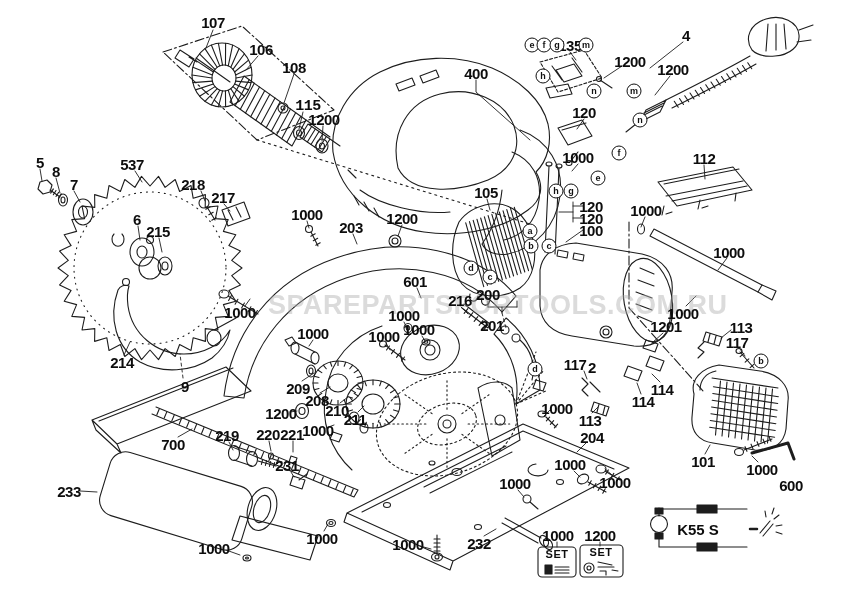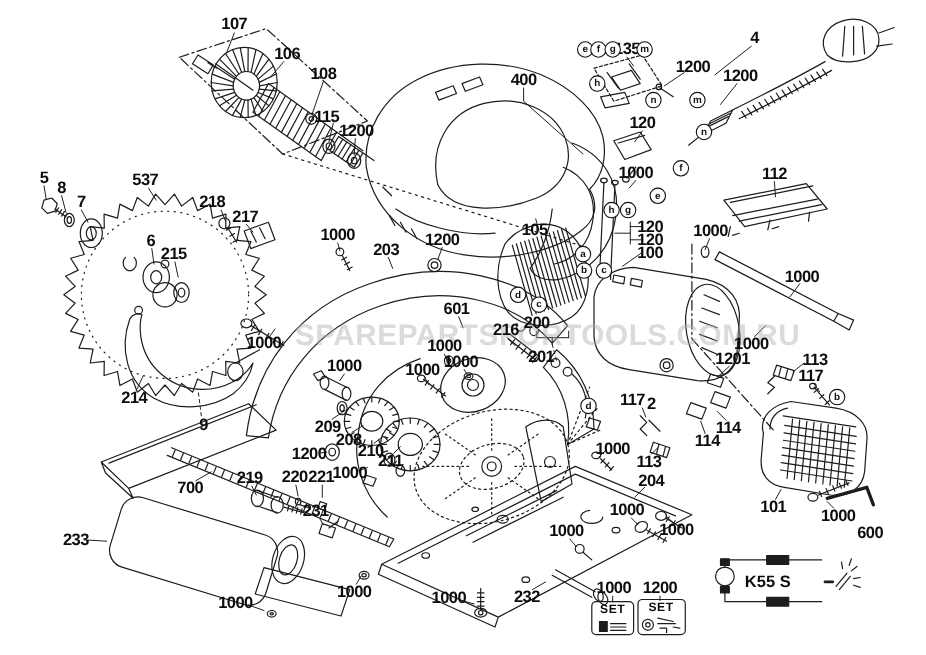--- a/index.html
+++ b/index.html
@@ -505,42 +505,42 @@
 </svg>
 
 <div class="watermark">SPAREPARTSFORTOOLS.COM.RU</div>
 <div class="model-label">K55 S</div>
 <div class="set-label" style="left:557px;top:554px;">SET</div>
 <div class="set-label" style="left:601px;top:552px;">SET</div>
 <div id="labels-layer">
       <div class="part-label" style="left: 213px; top: 22px;">107</div>
       <div class="part-label" style="left: 261px; top: 49px;">106</div>
       <div class="part-label" style="left: 294px; top: 67px;">108</div>
-      <div class="part-label" style="left: 297px; top: 106px;">115</div>
+      <div class="part-label" style="left: 308px; top: 106px; font-family: Liberation Mono, monospace;">115</div>
       <div class="part-label" style="left: 324px; top: 119px;">1200</div>
       <div class="part-label" style="left: 476px; top: 73px;">400</div>
       <div class="part-label" style="left: 570px; top: 45px;">135</div>
       <div class="part-label" style="left: 630px; top: 61px;">1200</div>
       <div class="part-label" style="left: 686px; top: 35px;">4</div>
       <div class="part-label" style="left: 673px; top: 69px;">1200</div>
       <div class="part-label" style="left: 584px; top: 112px;">120</div>
       <div class="part-label" style="left: 578px; top: 157px;">1000</div>
       <div class="part-label" style="left: 704px; top: 158px;">112</div>
       <div class="part-label" style="left: 40px; top: 162px;">5</div>
       <div class="part-label" style="left: 56px; top: 171px;">8</div>
       <div class="part-label" style="left: 74px; top: 184px;">7</div>
       <div class="part-label" style="left: 132px; top: 164px;">537</div>
       <div class="part-label" style="left: 193px; top: 184px; text-align: right;">218</div>
       <div class="part-label" style="left: 223px; top: 197px;">217</div>
       <div class="part-label" style="left: 137px; top: 219px;">6</div>
       <div class="part-label" style="left: 158px; top: 231px;">215</div>
       <div class="part-label" style="left: 307px; top: 214px;">1000</div>
       <div class="part-label" style="left: 351px; top: 227px;">203</div>
       <div class="part-label" style="left: 402px; top: 218px;">1200</div>
-      <div class="part-label" style="left: 486px; top: 192px; margin-top: 17px;">105</div>
+      <div class="part-label" style="left: 486px; top: 192px;">105</div>
       <div class="part-label" style="left: 591px; top: 206px;">120</div>
       <div class="part-label" style="left: 591px; top: 218px;">120</div>
       <div class="part-label" style="left: 591px; top: 230px;">100</div>
       <div class="part-label" style="left: 646px; top: 210px;">1000</div>
       <div class="part-label" style="left: 729px; top: 252px;">1000</div>
       <div class="part-label" style="left: 415px; top: 281px;">601</div>
       <div class="part-label" style="left: 460px; top: 300px;">216</div>
       <div class="part-label" style="left: 488px; top: 294px;">200</div>
       <div class="part-label" style="left: 492px; top: 294px; margin-top: 31px;">201</div>
       <div class="part-label" style="left: 240px; top: 312px;">1000</div>

